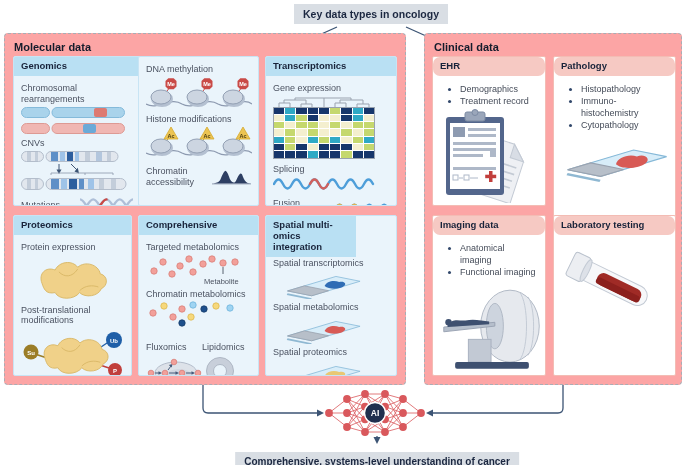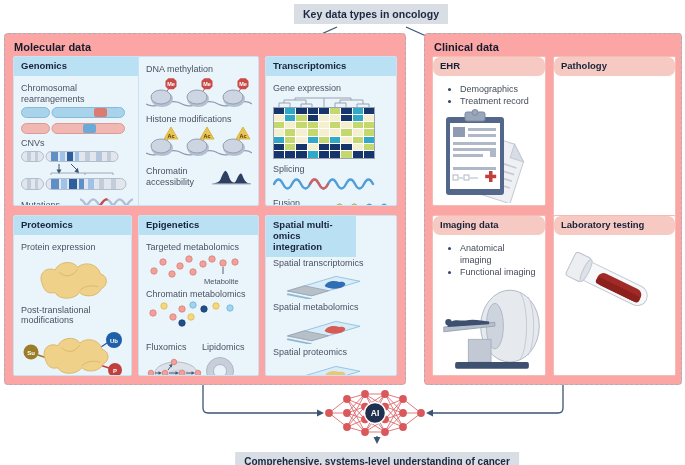--- a/index.html
+++ b/index.html
@@ -312,21 +312,21 @@
           </g>
           <g>
             <circle cx="94" cy="42" r="7" fill="#c13f3c"></circle>
             <text x="94" y="44.5" font-size="6" font-weight="bold" fill="#ffffff" text-anchor="middle">P</text>
           </g>
         </svg>
       </div>
     </div>
 
     <div class="panel blue-panel" style="left:133px; top:181px; width:121px; height:161px;">
-      <div class="p-head">Epigenetics</div>
+      <div class="p-head">Comprehensive</div>
       <div class="p-body">
         <div class="lbl">Targeted metabolomics</div>
         <svg width="106" height="31" viewBox="0 0 106 31">
           <g fill="#f2a09a" stroke="#d97f78" stroke-width="0.8">
             <circle cx="8" cy="16" r="3.2"></circle>
               <circle cx="17" cy="7" r="3.2"></circle>
               <circle cx="26" cy="19" r="3.2"></circle>
             <circle cx="34" cy="11" r="3.2"></circle>
               <circle cx="43" cy="4" r="3.2"></circle>
               <circle cx="47" cy="17" r="3.2"></circle>
@@ -465,20 +465,33 @@
           <g fill="#c23f3c">
             <rect x="49" y="62" width="3.5" height="11"></rect>
             <rect x="45.2" y="65.7" width="11" height="3.5"></rect>
           </g>
         </svg>
       </div>
     </div>
 
     <div class="panel pink-panel" style="left:128px; top:22px; width:123px; height:176px;">
       <div class="p-head">Pathology</div>
+      <div class="p-body">
+        <ul class="bullets">
+          <li>Histopathology</li>
+          <li>Immuno-histochemistry</li>
+          <li>Cytopathology</li>
+        </ul>
+        <svg width="110" height="44" viewBox="0 0 100 36" style="margin:8px auto 0">
+          <polygon points="6,29 36,35 35,37 5,31" fill="#8fb8d2"></polygon>
+          <polygon points="6,26 66,8 96,14 36,32" fill="#d8edf9" stroke="#86b9d8"></polygon>
+          <polygon points="6,26 27,19.7 57,25.7 36,32" fill="#b7bfc9" stroke="#9aa3b0"></polygon>
+          <path d="M50,21 C51,15 62,11 69,14 C76,11 82,16 77,20 C71,25 55,26 50,21 Z" fill="#d85a55"></path>
+        </svg>
+      </div>
     </div>
 
     <div class="panel pink-panel" style="left:7px; top:181px; width:114px; height:161px;">
       <div class="p-head">Imaging data</div>
       <div class="p-body">
         <ul class="bullets">
           <li>Anatomical imaging</li>
           <li>Functional imaging</li>
         </ul>
         <svg width="104" height="96" viewBox="0 0 110 96" style="margin:2px auto 0">

